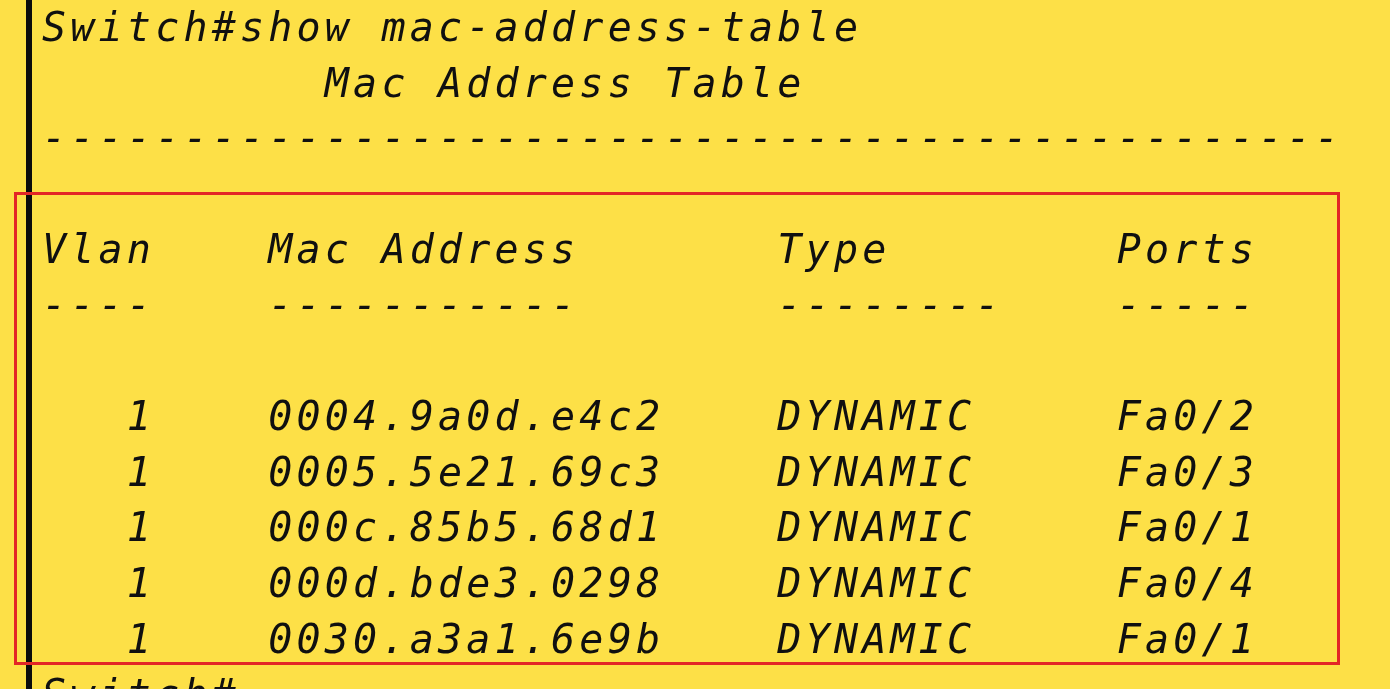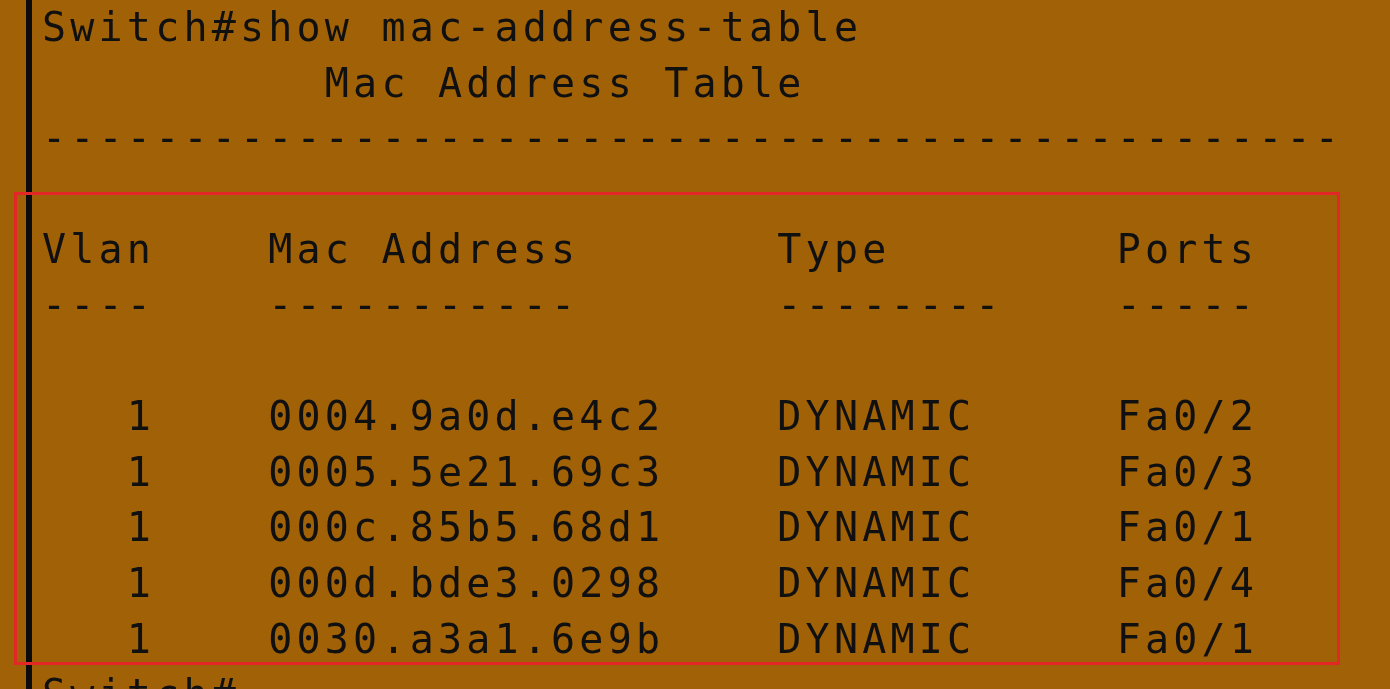--- a/index.html
+++ b/index.html
@@ -64,21 +64,21 @@
 
   .console-line {
     display: block;
     height: 55.6px;
     white-space: pre;
   }
 </style>
 </head>
 <body>
 
-<div id="terminal-screen" style="background: #a16207;">
+<div id="terminal-screen" style="background: #fde047; font-style: italic;">
 
   <div id="left-rule" style="background: rgb(11, 11, 11);"></div>
 
   <pre id="console-text" style="color: rgb(16, 16, 16);"><span class="console-line">Switch#show mac-address-table</span><span class="console-line">          Mac Address Table</span><span class="console-line">----------------------------------------------</span><span class="console-line"></span><span class="console-line">Vlan    Mac Address       Type        Ports</span><span class="console-line">----    -----------       --------    -----</span><span class="console-line"></span><span class="console-line">   1    0004.9a0d.e4c2    DYNAMIC     Fa0/2</span><span class="console-line">   1    0005.5e21.69c3    DYNAMIC     Fa0/3</span><span class="console-line">   1    000c.85b5.68d1    DYNAMIC     Fa0/1</span><span class="console-line">   1    000d.bde3.0298    DYNAMIC     Fa0/4</span><span class="console-line">   1    0030.a3a1.6e9b    DYNAMIC     Fa0/1</span><span class="console-line">Switch#</span></pre>
 
   <div id="highlight-box" style="border-color: rgb(227, 38, 38);"></div>
 
 </div>
 
 </body></html>

